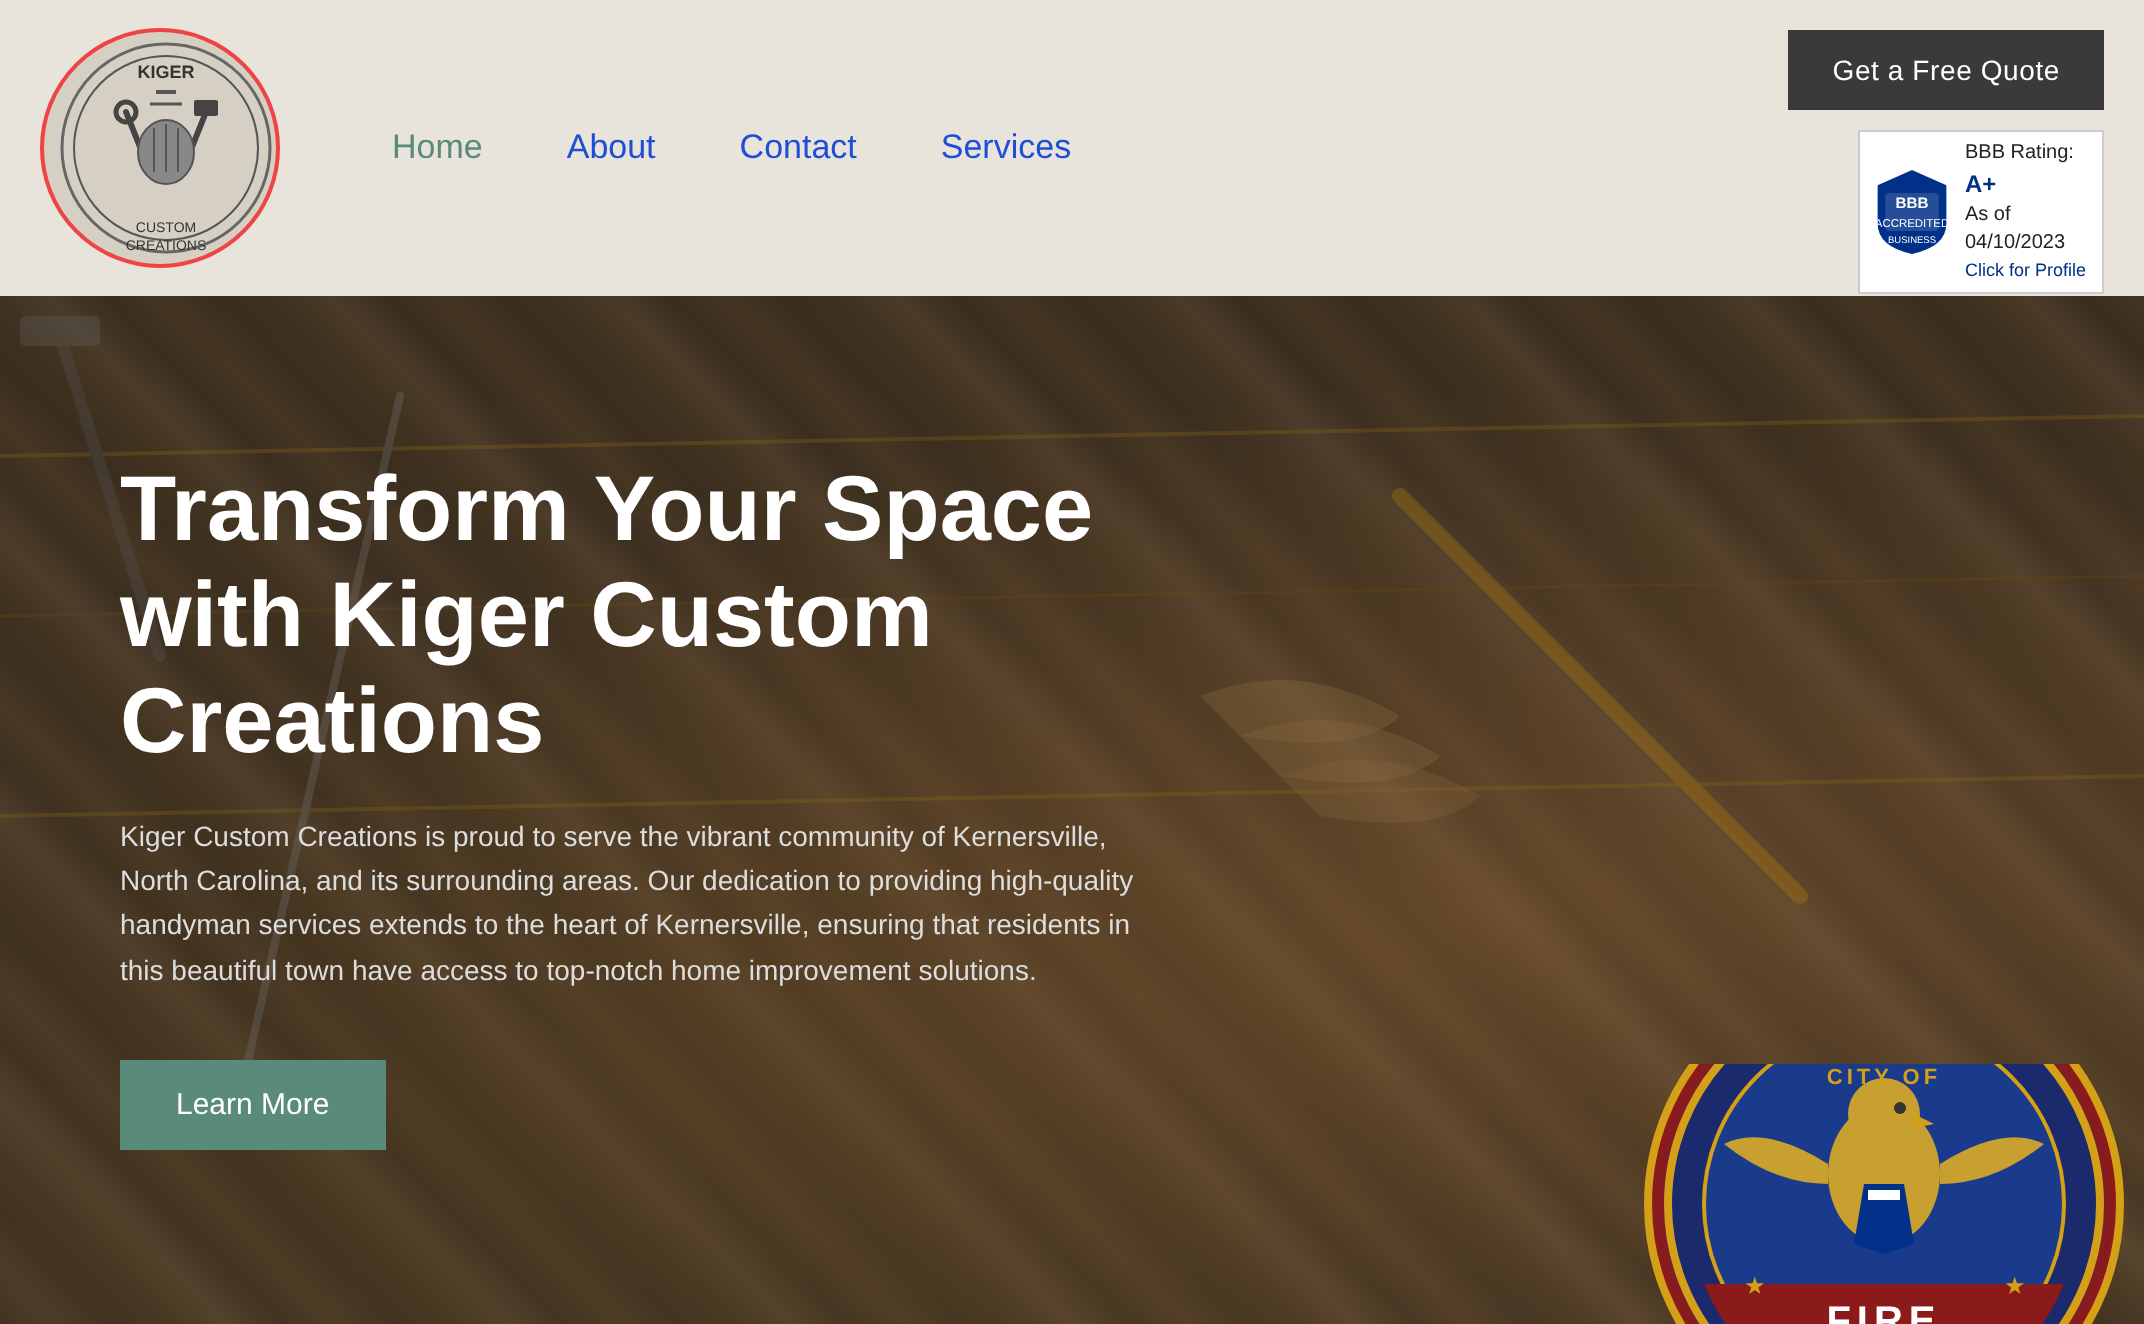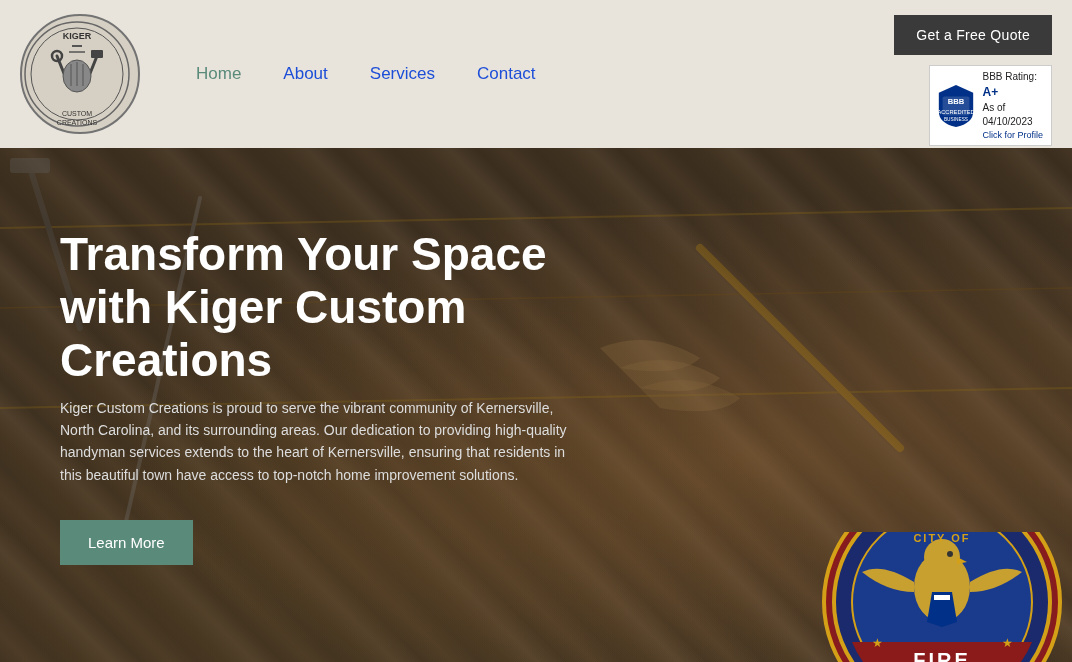--- a/index.html
+++ b/index.html
@@ -19,24 +19,24 @@
       display: flex;
       align-items: center;
       margin-right: 30px;
     }
 
     .logo-circle {
       width: 120px;
       height: 120px;
       border-radius: 50%;
       background-color: #d6cfc3;
-      border: 2px solid #737373;
-      display: flex;
-      align-items: center;
-      justify-content: flex-start;
+      border: 2px solid #ef4444;
+      display: flex;
+      align-items: center;
+      justify-content: flex-end;
       overflow: hidden;
     }
 
     .logo-svg-container {
       width: 110px;
       height: 110px;
     }
 
     nav {
       display: flex;
@@ -173,21 +173,21 @@
       z-index: 2;
       padding: 80px 60px 40px 60px;
       max-width: 700px;
     }
 
     .hero-title {
       font-size: 46px;
       font-weight: 900;
       color: #fff;
       line-height: 1.15;
-      margin-bottom: 10px;
+      margin-bottom: 20px;
       font-family: Arial, sans-serif;
     }
 
     .hero-desc {
       font-size: 14px;
       color: #ddd;
       line-height: 1.6;
       max-width: 520px;
       margin-bottom: 34px;
     }
@@ -263,22 +263,22 @@
           <line x1="-5" y1="-28" x2="5" y2="-28" stroke="#555" stroke-width="2"></line>
           <line x1="-8" y1="-22" x2="8" y2="-22" stroke="#555" stroke-width="1.5"></line>
         </g>
       </svg>
     </div>
   </div>
 
   <nav>
     <a href="#" class="active">Home</a>
     <a href="#">About</a>
+    <a href="#">Contact</a>
     <a href="#">Services</a>
-    <a href="#">Contact</a>
   </nav>
 
   <div class="header-right">
     <button class="quote-btn">Get a Free Quote</button>
 
     <div class="bbb-area">
       <div class="bbb-logo">
 
         <svg class="bbb-shield" viewBox="0 0 36 44" xmlns="http://www.w3.org/2000/svg">
           <path d="M18 0 L36 8 L36 28 Q36 40 18 44 Q0 40 0 28 L0 8 Z" fill="#003087"></path>

